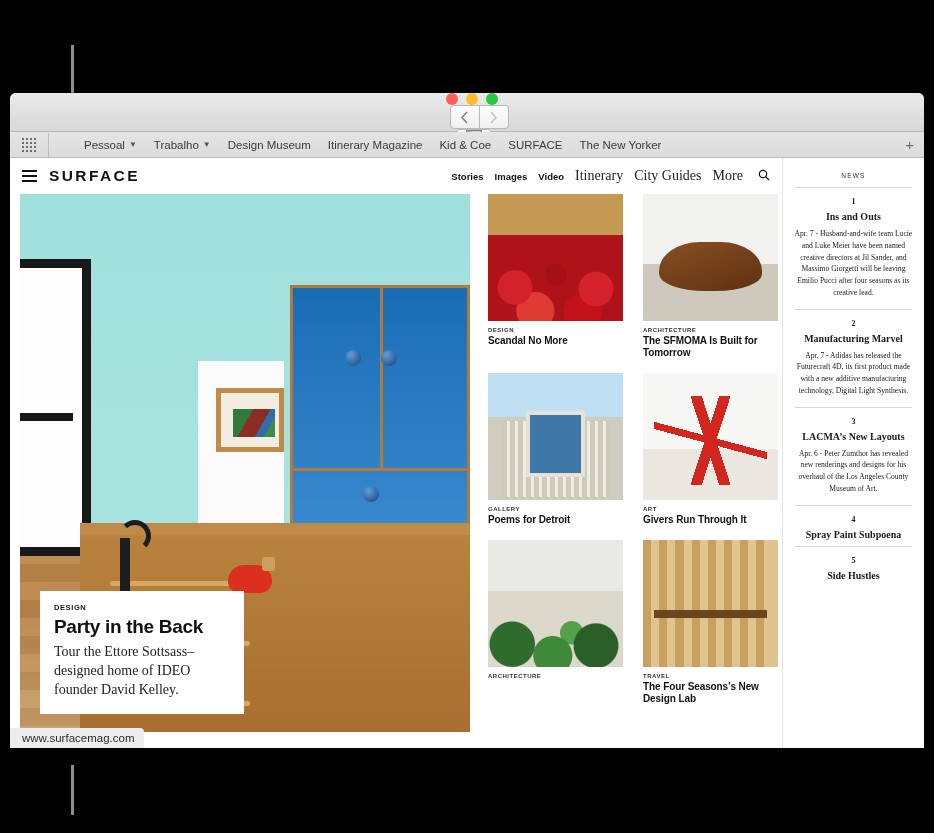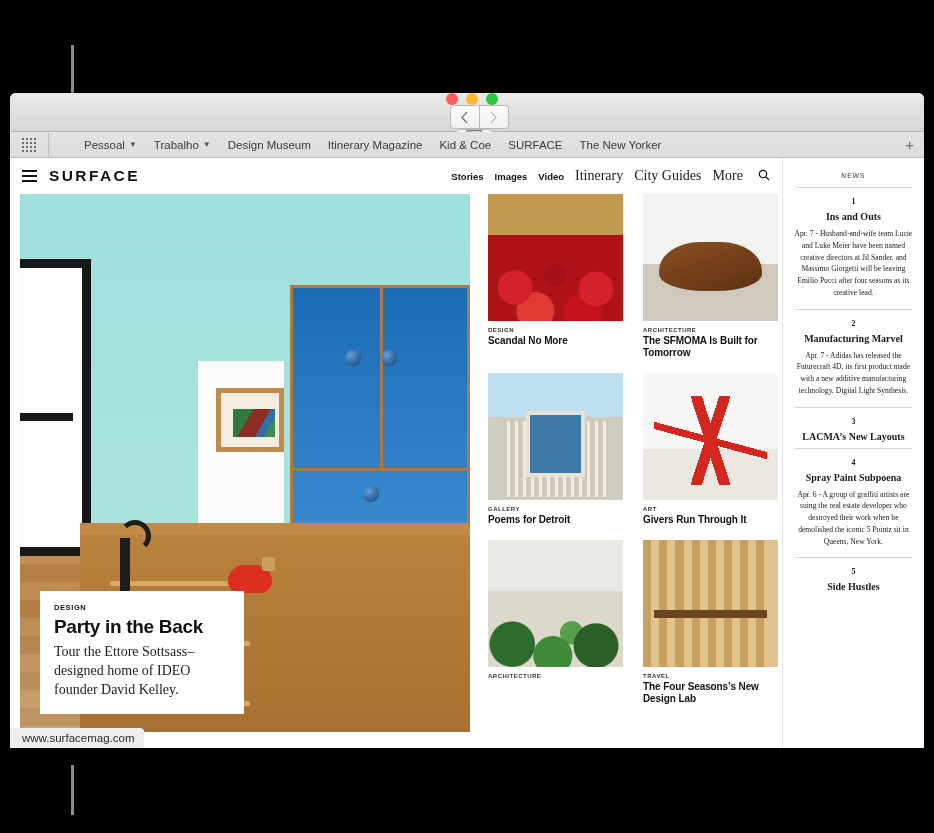--- a/index.html
+++ b/index.html
@@ -476,27 +476,27 @@
         <div>
           <div class="news-num">2</div>
           <div class="news-title">Manufacturing Marvel</div>
           <div class="news-body">Apr. 7 - Adidas has released the Futurecraft 4D, its first product made with a new additive manufacturing technology, Digital Light Synthesis.</div>
         </div>
         <div class="news-rule"></div>
 
         <div>
           <div class="news-num">3</div>
           <div class="news-title">LACMA’s New Layouts</div>
+          <div class="news-body">Apr. 6 - Peter Zumthor has revealed new renderings and designs for his overhaul of the Los Angeles County Museum of Art.</div>
         </div>
         <div class="news-rule"></div>
 
         <div>
           <div class="news-num">4</div>
           <div class="news-title">Spray Paint Subpoena</div>
-          <div class="news-body">Apr. 6 - A group of graffiti artists are suing the real estate developer who destroyed their work when he demolished the iconic 5 Pointz sit in Queens, New York.</div>
         </div>
         <div class="news-rule"></div>
 
         <div>
           <div class="news-num">5</div>
           <div class="news-title">Side Hustles</div>
         </div>
       </aside>
 
     </div>

